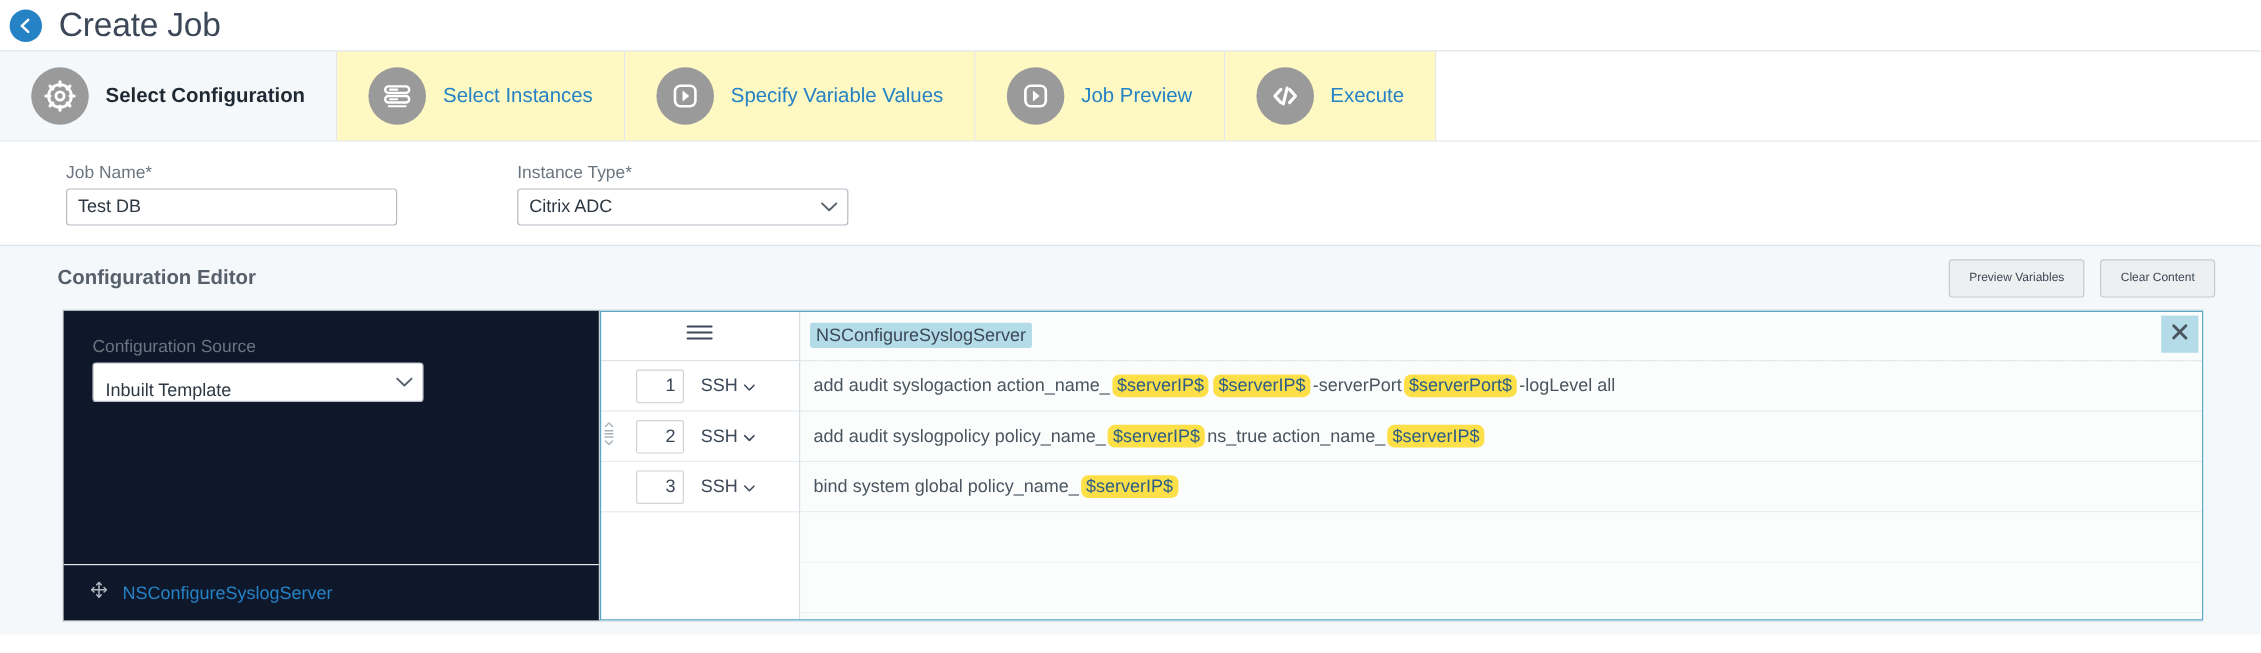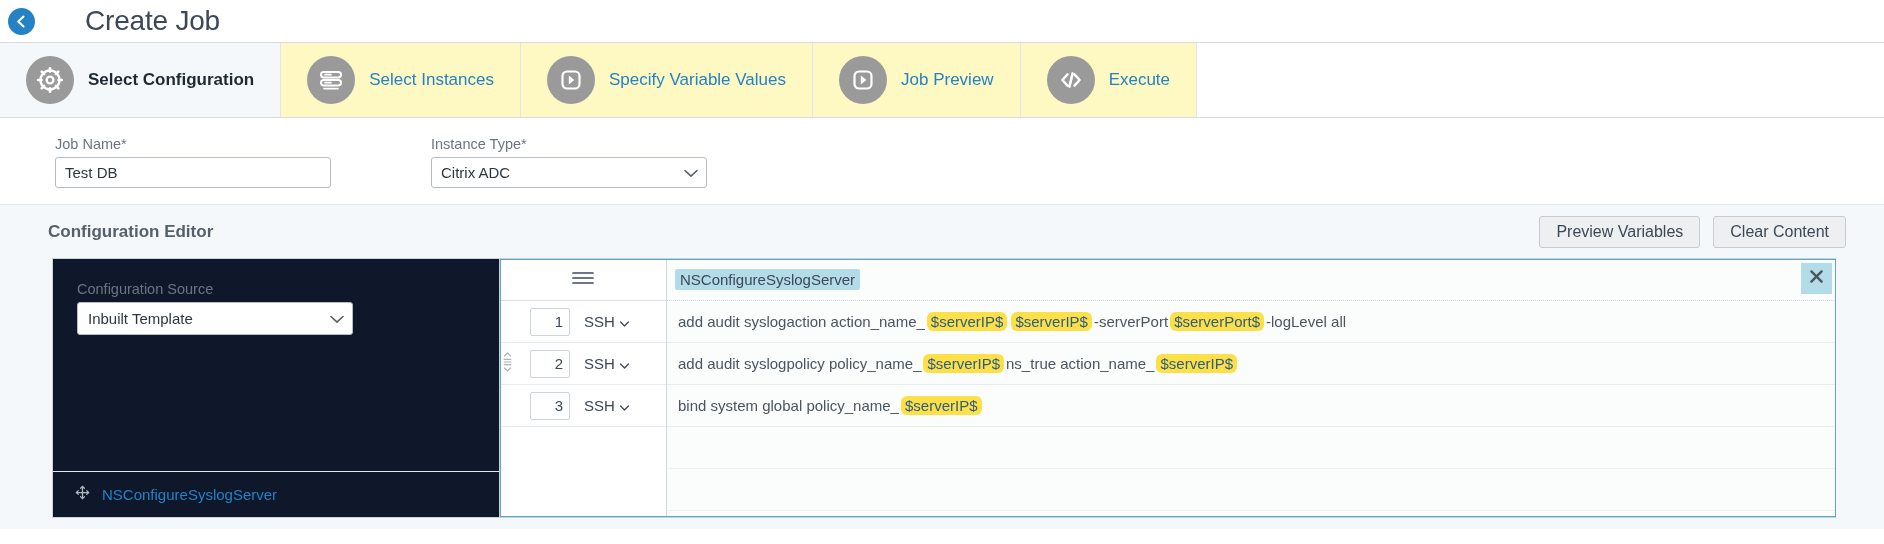--- a/index.html
+++ b/index.html
@@ -11,21 +11,20 @@
     overflow: hidden;
   }
 
   
   .page-header {
     height: 42px;
     display: flex;
     align-items: center;
     padding-left: 8px;
     background: #ffffff;
-    gap: 36px;
   }
   .back-btn {
     width: 27px; height: 27px;
     border-radius: 50%;
     background: #2482c5;
     display: flex; align-items: center; justify-content: center;
     flex: 0 0 auto;
     cursor: pointer;
   }
   .back-btn svg { display: block; }
@@ -138,21 +137,21 @@
     color: #56606b;
   }
   .config-actions { margin-left: auto; display: flex; gap: 13px; }
   .btn {
     height: 32px;
     padding: 0 16px;
     border: 1px solid #c6cbd1;
     border-radius: 3px;
     background: #eeeff0;
     color: #3c4858;
-    font-size: 16px;
+    font-size: 10px;
     font-family: "Liberation Sans", sans-serif;
     display: flex; align-items: center; justify-content: center;
     cursor: pointer;
     white-space: nowrap;
     text-align: right;
   }
 
   
   .editor-body {
     display: flex;
@@ -176,21 +175,21 @@
     color: #6b7580;
     margin-bottom: 5px;
   }
   .cfg-select-wrap { position: relative; width: 276px; }
   .cfg-select {
     width: 276px; height: 33px;
     background: #ffffff;
     border: 1px solid #b6bcc3;
     border-radius: 3px;
     font-size: 15px; color: #2d3742;
-    display: flex; align-items: center;
+    display: flex; align-items: flex-end;
     padding: 0 28px 0 10px;
     cursor: pointer;
   }
   .hint-text {
     padding: 20px 30px 0 24px;
     font-size: 14.6px;
     font-style: italic;
     color: #6b7580;
     line-height: 1.55;
   }

